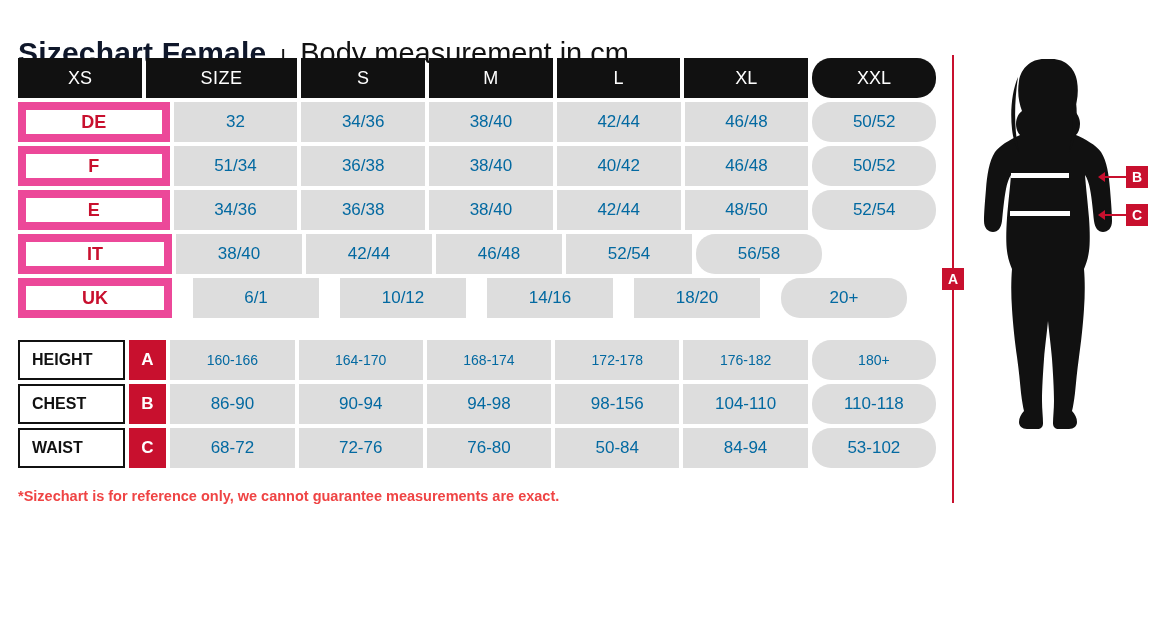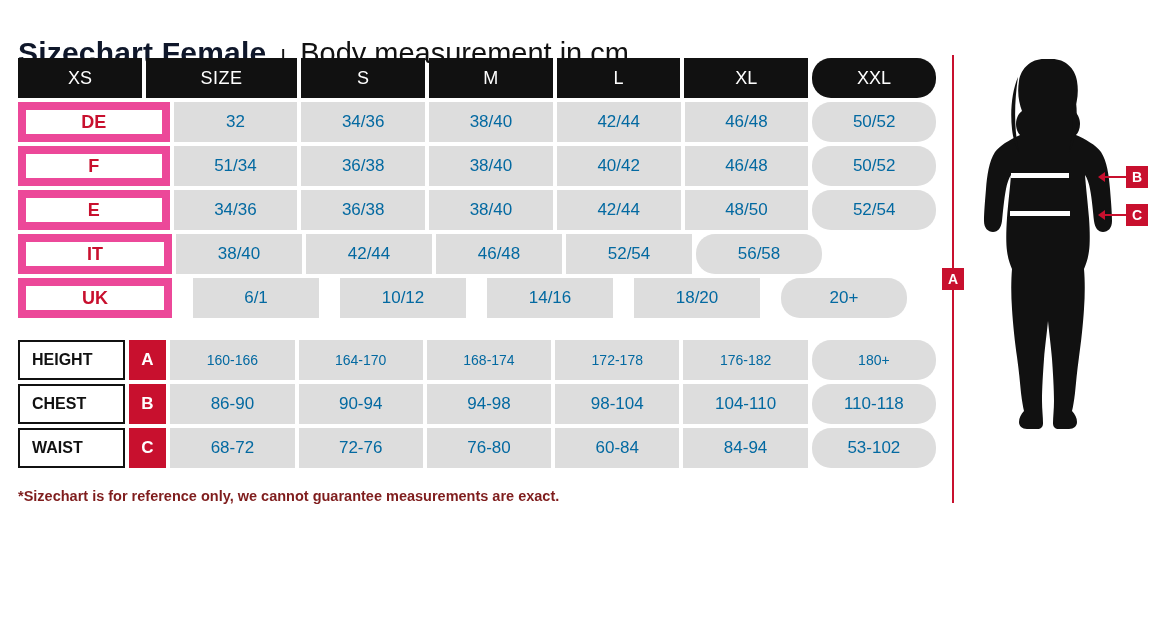--- a/index.html
+++ b/index.html
@@ -124,21 +124,21 @@
     font-size: 17px;
   }
   .val-bold { font-weight: normal; font-size: 14px; }
 
   .footnote {
     position: absolute;
     left: 18px;
     top: 488px;
     font-size: 14.5px;
     font-weight: bold;
-    color: #7f1d1d;
+    color: #ef4444;
   }
 
   
   .figure {
     position: absolute;
     left: 940px;
     top: 55px;
     width: 210px;
     height: 460px;
   }
@@ -275,32 +275,32 @@
       <div class="cell val val-grey val-bold">176-182</div>
       <div class="cell val val-grey val-bold">180+</div>
     </div>
 
     <div class="meas-row">
       <div class="cell meas-label">CHEST</div>
       <div class="cell meas-key">B</div>
       <div class="cell val val-grey">86-90</div>
       <div class="cell val val-grey">90-94</div>
       <div class="cell val val-grey">94-98</div>
-      <div class="cell val val-grey">98-104</div>
+      <div class="cell val val-grey">98-156</div>
       <div class="cell val val-grey">104-110</div>
       <div class="cell val val-grey">110-118</div>
     </div>
 
     <div class="meas-row">
       <div class="cell meas-label">WAIST</div>
       <div class="cell meas-key">C</div>
       <div class="cell val val-grey">68-72</div>
       <div class="cell val val-grey">72-76</div>
       <div class="cell val val-grey">76-80</div>
-      <div class="cell val val-grey">60-84</div>
+      <div class="cell val val-grey">50-84</div>
       <div class="cell val val-grey">84-94</div>
       <div class="cell val val-grey">53-102</div>
     </div>
 
   </div>
 
   <div class="footnote">*Sizechart is for reference only, we cannot guarantee measurements are exact.</div>
 
   <div class="figure">
     <div class="vline"></div>

